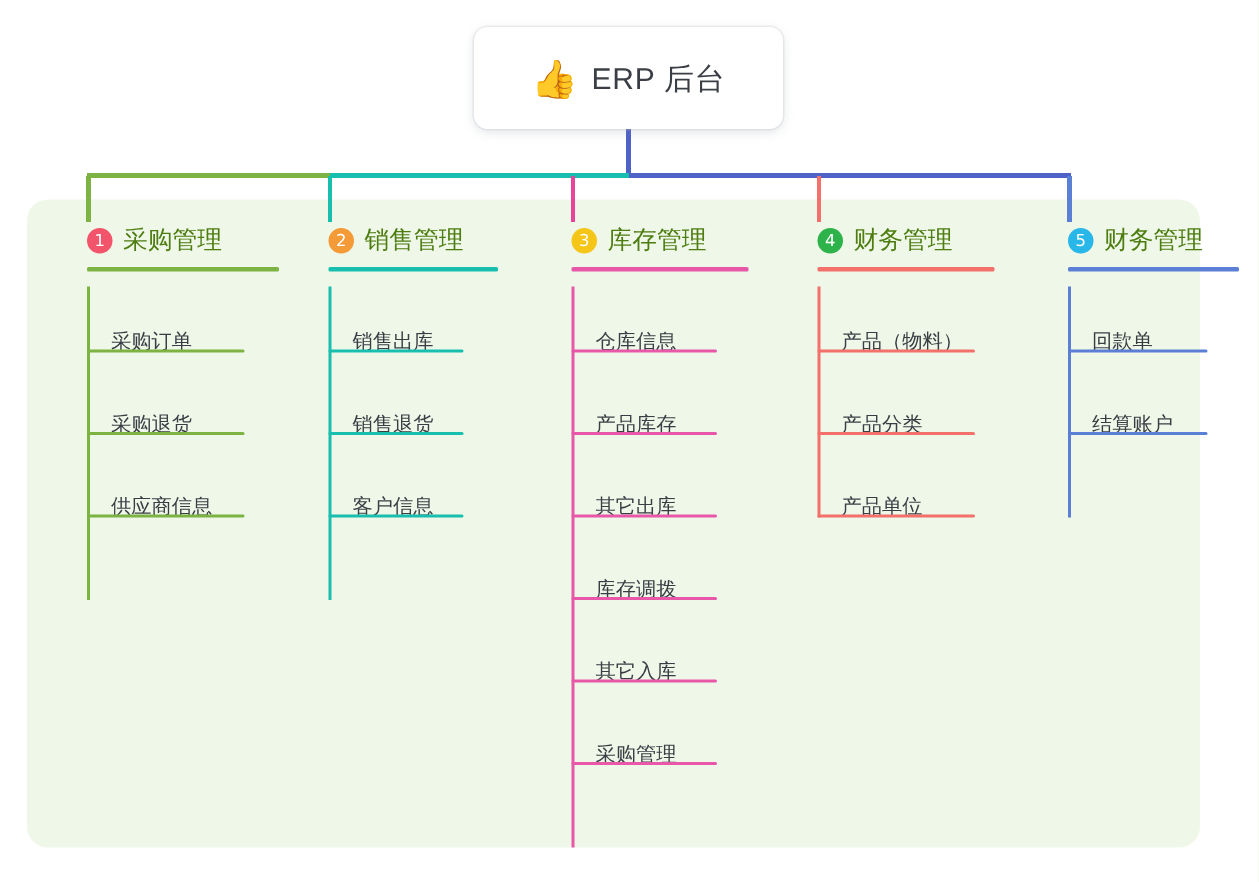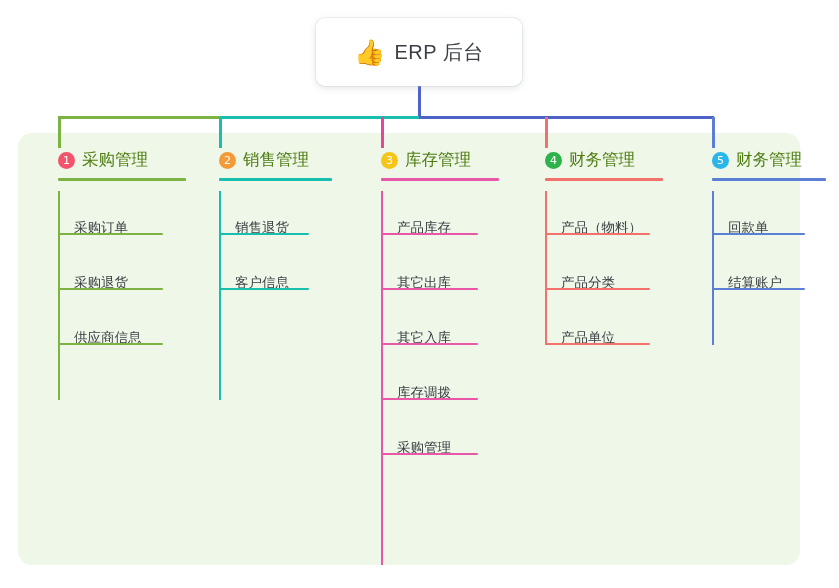--- a/index.html
+++ b/index.html
@@ -128,51 +128,59 @@
       </div>
       <div class="col" style="left: 199px;">
         <div class="col-head">
           <span class="badge" style="background: rgb(244, 154, 55);">2</span>
           <span class="head-label">销售管理</span>
           <div class="head-rule" style="width: 113px; background: rgb(25, 191, 174);"></div>
         </div>
         <div class="items">
           <div class="spine" style="background: rgb(25, 191, 174); height: 209px;"></div>
           <div class="item">
+            <span class="item-label">销售出库</span>
+            <div class="item-rule" style="width: 90px; background: rgb(25, 191, 174);"></div>
+          </div>
+          <div class="item">
             <span class="item-label">销售退货</span>
             <div class="item-rule" style="width: 90px; background: rgb(25, 191, 174);"></div>
           </div>
           <div class="item">
             <span class="item-label">客户信息</span>
             <div class="item-rule" style="width: 90px; background: rgb(25, 191, 174);"></div>
           </div>
         </div>
       </div>
       <div class="col" style="left: 361px;">
         <div class="col-head">
           <span class="badge" style="background: rgb(245, 197, 24);">3</span>
           <span class="head-label">库存管理</span>
           <div class="head-rule" style="width: 118px; background: rgb(232, 87, 168);"></div>
         </div>
         <div class="items">
           <div class="spine" style="background: rgb(232, 87, 168); height: 374px;"></div>
           <div class="item">
+            <span class="item-label">仓库信息</span>
+            <div class="item-rule" style="width: 97px; background: rgb(232, 87, 168);"></div>
+          </div>
+          <div class="item">
             <span class="item-label">产品库存</span>
             <div class="item-rule" style="width: 97px; background: rgb(232, 87, 168);"></div>
           </div>
           <div class="item">
             <span class="item-label">其它出库</span>
             <div class="item-rule" style="width: 97px; background: rgb(232, 87, 168);"></div>
           </div>
           <div class="item">
+            <span class="item-label">库存调拨</span>
+            <div class="item-rule" style="width: 97px; background: rgb(232, 87, 168);"></div>
+          </div>
+          <div class="item">
             <span class="item-label">其它入库</span>
-            <div class="item-rule" style="width: 97px; background: rgb(232, 87, 168);"></div>
-          </div>
-          <div class="item">
-            <span class="item-label">库存调拨</span>
             <div class="item-rule" style="width: 97px; background: rgb(232, 87, 168);"></div>
           </div>
           <div class="item">
             <span class="item-label">采购管理</span>
             <div class="item-rule" style="width: 97px; background: rgb(232, 87, 168);"></div>
           </div>
         </div>
       </div>
       <div class="col" style="left: 525px;">
         <div class="col-head">

